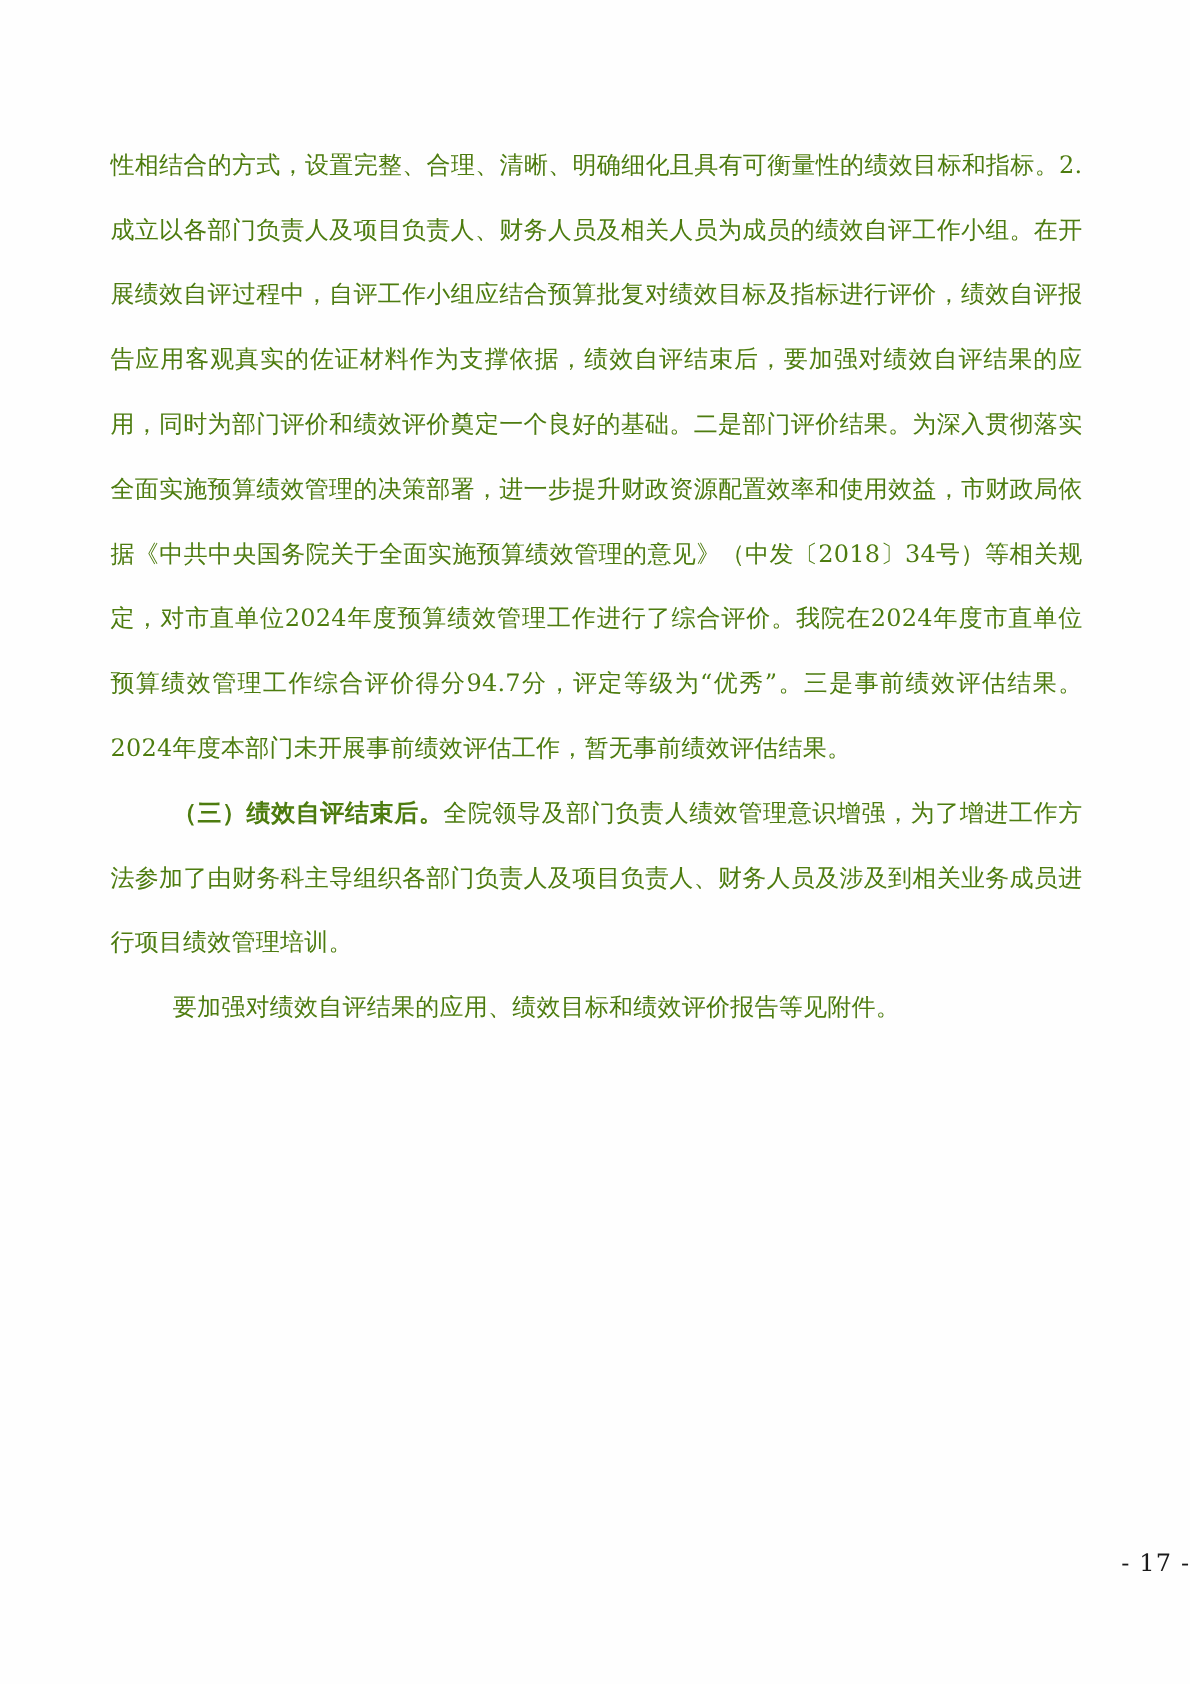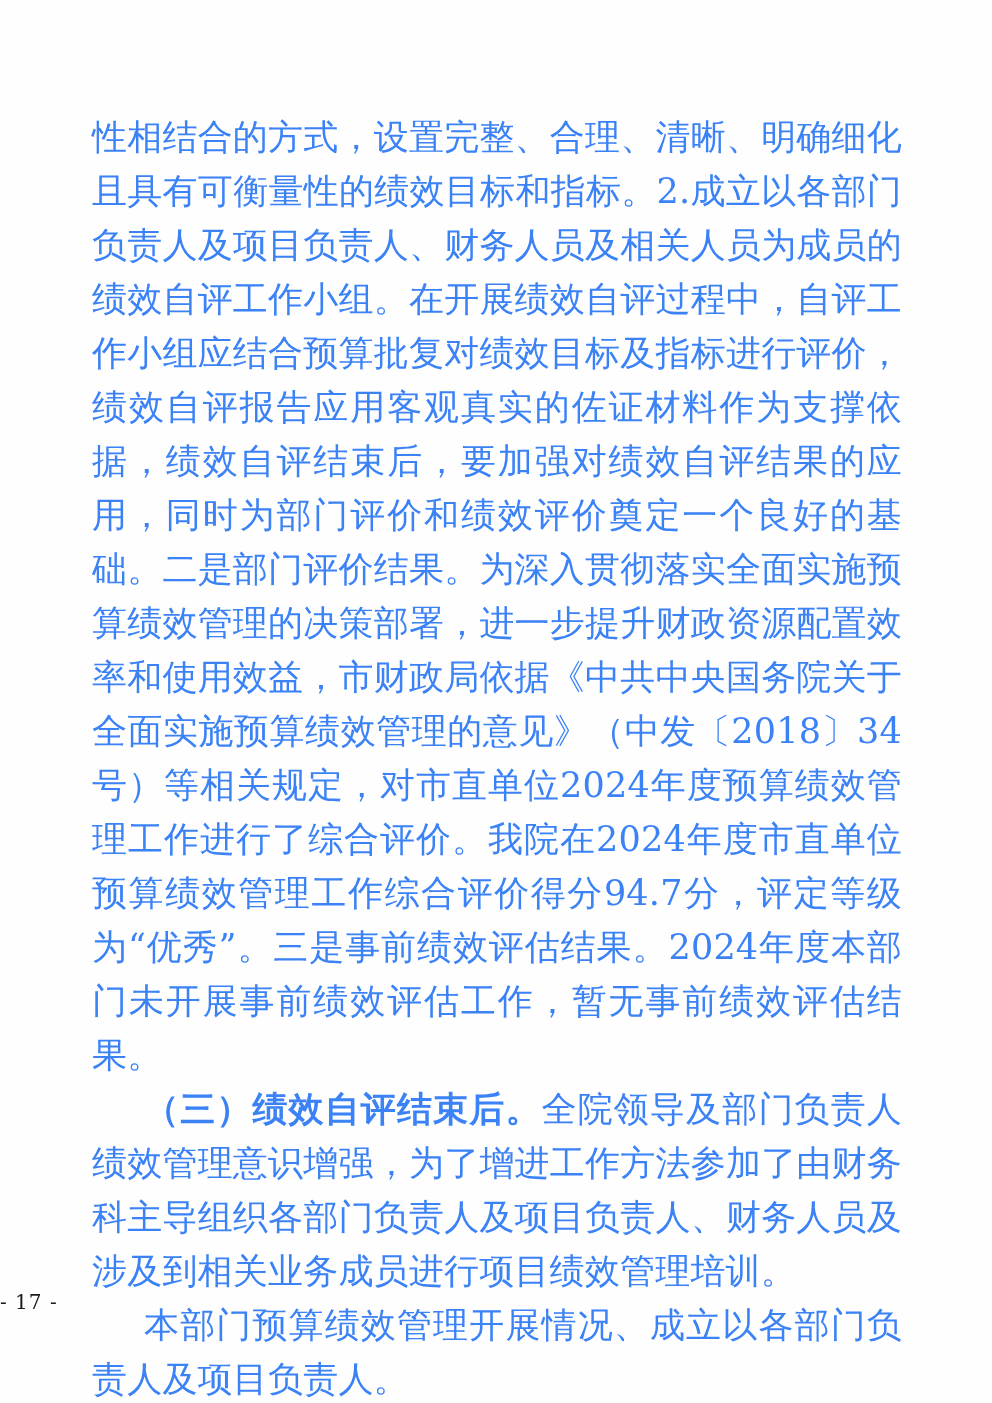--- a/index.html
+++ b/index.html
@@ -23,54 +23,54 @@
     background: #fefefe;
   }
   .content {
     position: absolute;
     left: 92px;
     top: 110px;
     width: 810px;
   }
   p.para {
     margin: 0 0 0 0;
-    font-size: 35px;
+    font-size: 20px;
     line-height: 54px;
     text-align: justify;
     text-justify: inter-ideograph;
     letter-spacing: 0.2px;
-    color: #3b82f6;
+    color: #4d7c0f;
     font-family: "DejaVu Serif", "Liberation Serif", serif;
   }
   p.indent {
     text-indent: 52px;
   }
   .bold-head {
     font-weight: bold;
   }
   .footer {
     position: absolute;
     left: 0;
     top: 1290px;
     width: 992px;
-    text-align: left;
+    text-align: right;
     font-size: 20px;
     color: #1a1a1a;
     font-family: "DejaVu Serif", "Liberation Serif", serif;
     letter-spacing: 1px;
   }
 </style>
 </head>
 <body>
 
 <div class="page">
   <div class="content">
 
     <p class="para">性相结合的方式，设置完整、合理、清晰、明确细化且具有可衡量性的绩效目标和指标。2.成立以各部门负责人及项目负责人、财务人员及相关人员为成员的绩效自评工作小组。在开展绩效自评过程中，自评工作小组应结合预算批复对绩效目标及指标进行评价，绩效自评报告应用客观真实的佐证材料作为支撑依据，绩效自评结束后，要加强对绩效自评结果的应用，同时为部门评价和绩效评价奠定一个良好的基础。二是部门评价结果。为深入贯彻落实全面实施预算绩效管理的决策部署，进一步提升财政资源配置效率和使用效益，市财政局依据《中共中央国务院关于全面实施预算绩效管理的意见》（中发〔2018〕34号）等相关规定，对市直单位2024年度预算绩效管理工作进行了综合评价。我院在2024年度市直单位预算绩效管理工作综合评价得分94.7分，评定等级为“优秀”。三是事前绩效评估结果。2024年度本部门未开展事前绩效评估工作，暂无事前绩效评估结果。</p>
 
     <p class="para indent"><span class="bold-head">（三）绩效自评结束后。</span><span>全院领导及部门负责人绩效管理意识增强，为了增进工作方法参加了由财务科主导组织各部门负责人及项目负责人、财务人员及涉及到相关业务成员进行项目绩效管理培训。</span></p>
 
-    <p class="para indent">本部门预算绩效管理开展情况、成立以各部门负责人及项目负责人。</p>
+    <p class="para indent">要加强对绩效自评结果的应用、绩效目标和绩效评价报告等见附件。</p>
 
   </div>
 
   <div class="footer">- 17 -</div>
 </div>
 
 </body></html>

